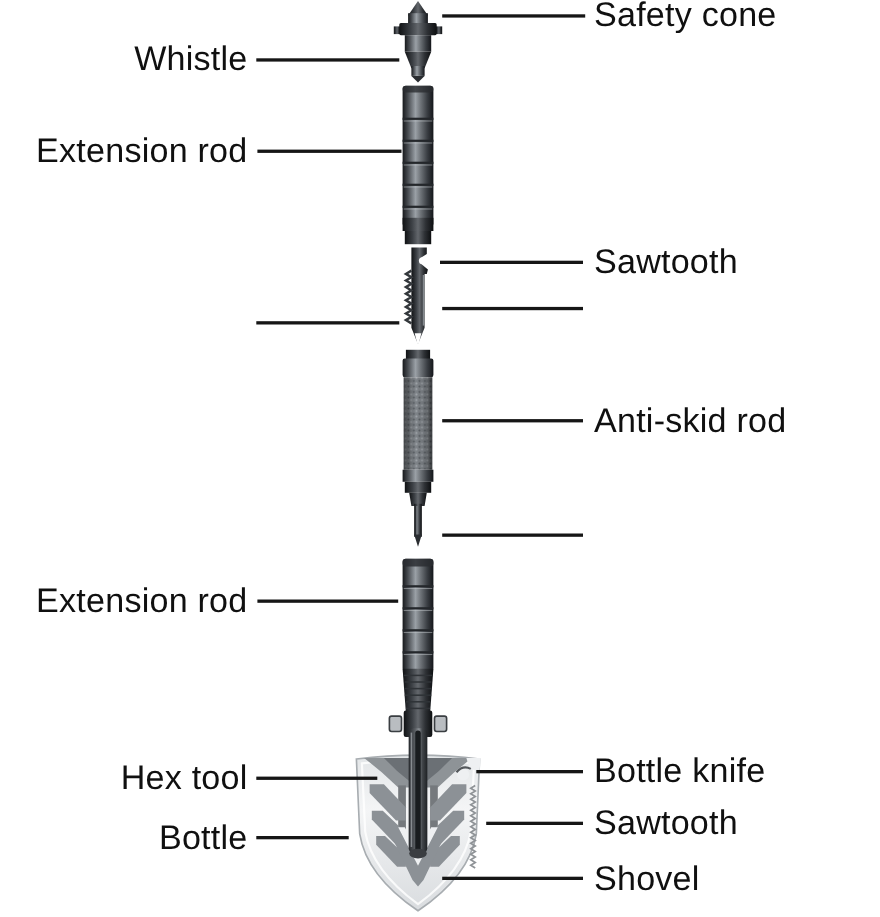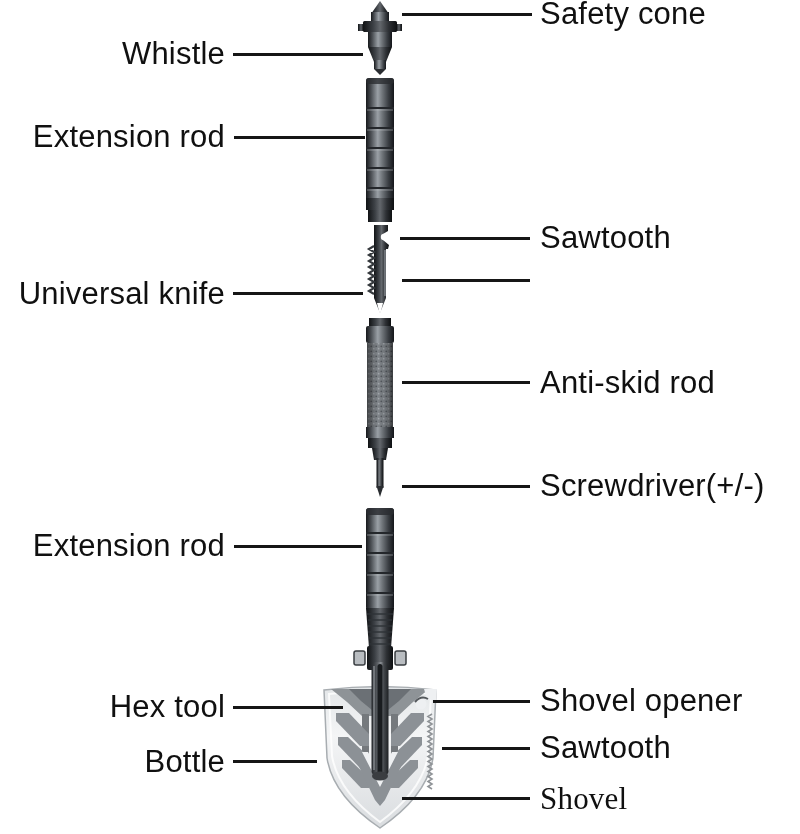--- a/index.html
+++ b/index.html
@@ -201,23 +201,21 @@
 <div class="lead" style="left:402px;top:381px;width:128px;"></div>
 <div class="lead" style="left:402px;top:485px;width:128px;"></div>
 <div class="lead" style="left:433px;top:700px;width:97px;"></div>
 <div class="lead" style="left:442px;top:747px;width:88px;"></div>
 <div class="lead" style="left:402px;top:797px;width:128px;"></div>
 
 <div class="lbl right" style="top:-4px;">Safety cone</div>
 <div class="lbl left" style="top:36px;">Whistle</div>
 <div class="lbl left" style="top:119px;">Extension rod</div>
 <div class="lbl right" style="top:220px;">Sawtooth</div>
-<div class="lbl left" style="top:276px;">Universal knife</div>
 <div class="lbl right" style="top:365px;">Anti-skid rod</div>
-<div class="lbl right" style="top:468px;">Screwdriver(+/-)</div>
 <div class="lbl left" style="top:528px;">Extension rod</div>
 <div class="lbl left" style="top:689px;">Hex tool</div>
-<div class="lbl right" style="top:683px;">Shovel opener</div>
+<div class="lbl right" style="top:683px;">Bottle knife</div>
 <div class="lbl left" style="top:744px;">Bottle</div>
 <div class="lbl right" style="top:730px;">Sawtooth</div>
-<div class="lbl right" style="top:781px;font-family:Liberation Serif, serif;">Shovel</div>
+<div class="lbl right" style="top:781px;">Shovel</div>
 
 </div>
 
 </body></html>

